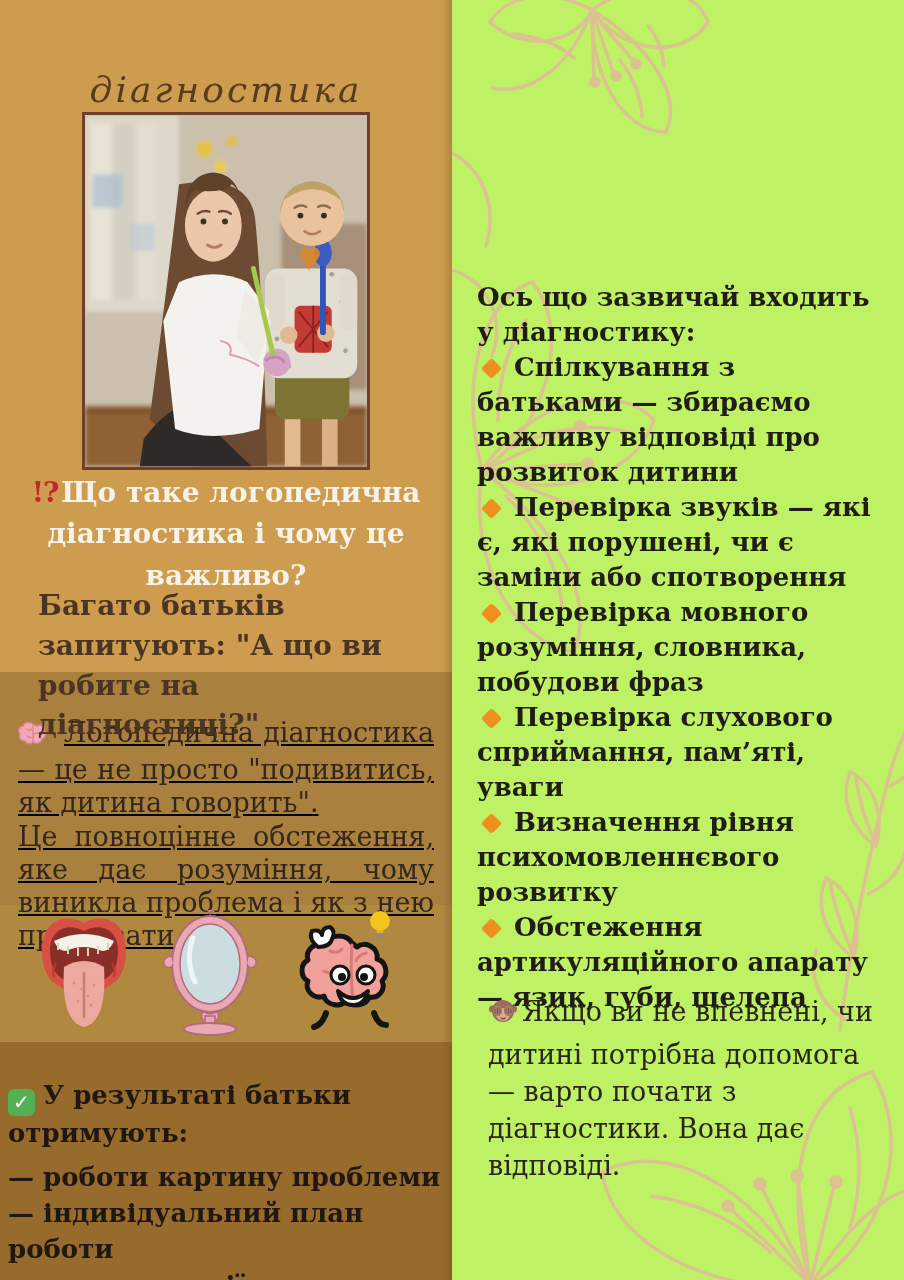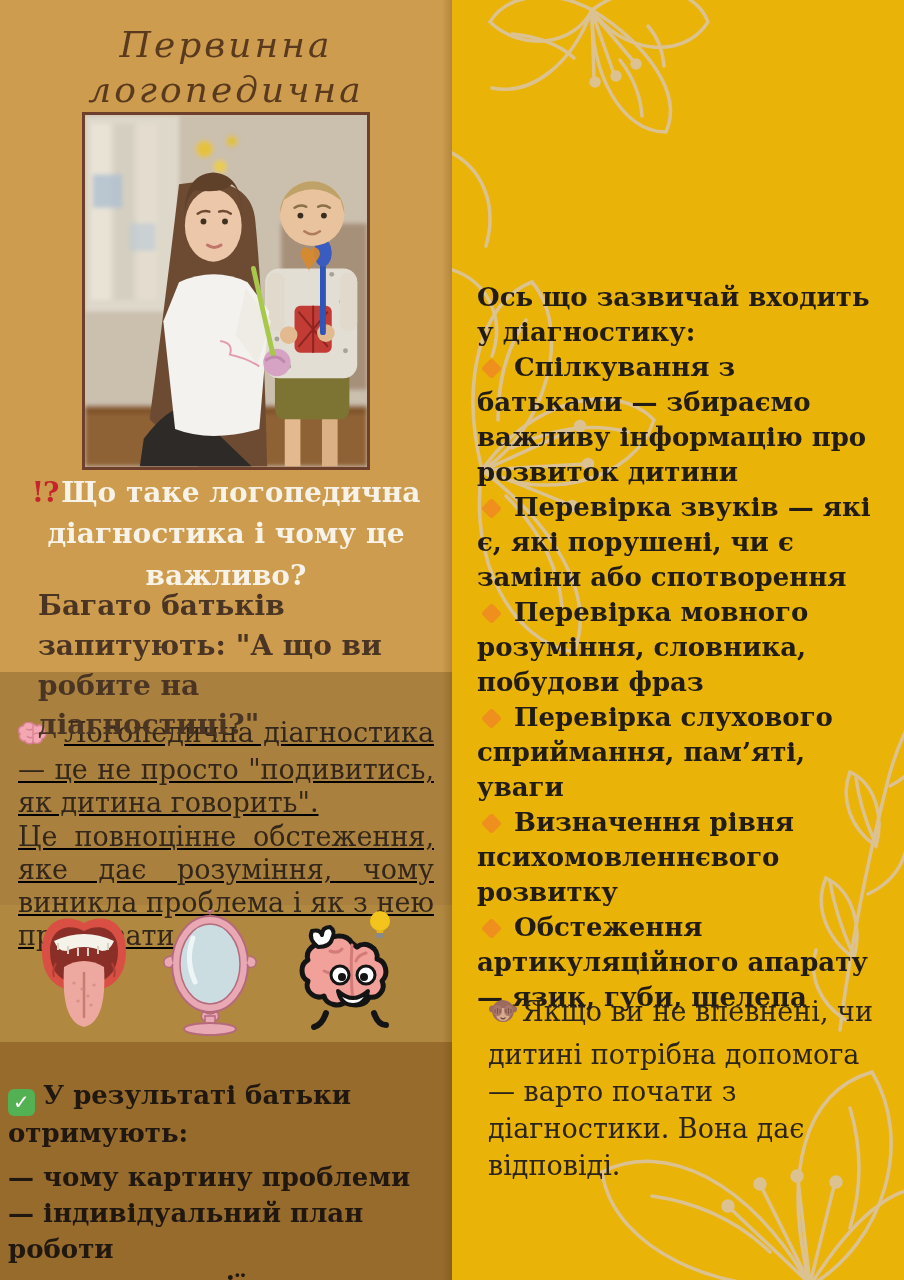--- a/index.html
+++ b/index.html
@@ -33,21 +33,21 @@
   .sec-mid p{margin:0;text-align:justify;font-size:27px;line-height:1.23;color:#33261a;}
   .brain-ico{display:inline-block;vertical-align:-4px;margin-right:16px;}
 
   .res-head{color:#1f1710;font-weight:bold;font-size:26px;line-height:1.35;margin-bottom:9px;}
   .check-ico{display:inline-block;width:27px;height:27px;background:#53b053;border-radius:6px;
     color:#fff;text-align:center;font-size:20px;line-height:27px;vertical-align:-5px;
     margin-right:8px;font-family:"DejaVu Sans",sans-serif;}
   .res-item{color:#1f1710;font-weight:bold;font-size:26px;line-height:1.38;}
 
   
-  .right{width:452px;height:1280px;position:relative;flex:0 0 452px;background:#eab308;overflow:hidden;}
+  .right{width:452px;height:1280px;position:relative;flex:0 0 452px;background:#bef264;overflow:hidden;}
   .florals{position:absolute;left:0;top:0;width:452px;height:1280px;pointer-events:none;}
 
   .r-list{position:absolute;top:280px;left:25px;right:24px;
     font-weight:bold;font-size:26px;line-height:35px;color:#211c15;}
   .r-heading{margin:0 0 0 0;}
   .bullet{margin:0;}
   .diamond{display:inline-block;width:15px;height:15px;background:#ee8f1e;border-radius:3px;
     transform:rotate(45deg);margin:0 15px 0 7px;vertical-align:0px;}
   .r-notes{position:absolute;top:966px;left:36px;right:28px;
     font-size:27px;line-height:37px;color:#2b241b;}
@@ -57,21 +57,21 @@
 </style>
 </head>
 <body>
 
 <div class="page">
 
   <div class="left">
 
     <div class="sec-top">
       <h1 class="title">
-        <span>Первинна логопедична</span><br>
+        <br>
         <span>діагностика</span>
       </h1>
 
       <div class="photo-frame">
         <svg viewBox="0 0 288 358">
           <defs>
             <filter id="blur2">
                 <feGaussianBlur stdDeviation="2.2"></feGaussianBlur>
               </filter>
           </defs>
@@ -204,21 +204,21 @@
         <circle cx="76" cy="68" r="4" fill="#141414"></circle>
         <path d="M50,82 q15,14 30,0 q-3,14 -15,14 q-12,0 -15,-14 z" fill="#fff" stroke="#141414" stroke-width="4" stroke-linejoin="round"></path>
         <path d="M30,38 q-10,-8 -6,-16 q8,-2 10,4 q0,-8 8,-8 q6,4 2,12 q-2,8 -14,8 z" fill="#fff" stroke="#141414" stroke-width="4" stroke-linejoin="round"></path>
       </svg>
     </div>
 
     <div class="sec-bottom">
       <div class="res-head">
         <span class="check-ico">✓</span><span>У результаті батьки отримують:</span>
       </div>
-      <div class="res-item">— чому картину проблеми</div>
+      <div class="res-item">— роботи картину проблеми</div>
       <div class="res-item">— індивідуальний план роботи</div>
       <div class="res-item">— рекомендації, що можна робити вдома</div>
     </div>
   </div>
 
   <div class="right">
     <svg class="florals" viewBox="0 0 452 1280">
       <g stroke="#dcc291" stroke-width="3.5" fill="none" stroke-linecap="round">
 
         <path d="M140,10 C100,-12 55,-6 38,22 C70,52 122,46 140,10 z"></path>
@@ -257,21 +257,21 @@
         <path d="M358,1284 l-48,-96 M358,1284 l-12,-104 M358,1284 l24,-98 M358,1284 l-78,-74"></path>
         <circle cx="308" cy="1184" r="5" fill="#dcc291"></circle>
           <circle cx="345" cy="1176" r="5" fill="#dcc291"></circle>
         <circle cx="384" cy="1182" r="5" fill="#dcc291"></circle>
           <circle cx="276" cy="1206" r="5" fill="#dcc291"></circle>
       </g>
     </svg>
 
     <div class="r-list">
       <div class="r-heading">Ось що зазвичай входить у діагностику:</div>
-      <div class="bullet"><span class="diamond"></span><span>Спілкування з батьками — збираємо важливу інформацію про розвиток дитини</span></div>
+      <div class="bullet"><span class="diamond"></span><span>Спілкування з батьками — збираємо важливу відповіді про розвиток дитини</span></div>
       <div class="bullet"><span class="diamond"></span><span>Перевірка звуків — які є, які порушені, чи є заміни або спотворення</span></div>
       <div class="bullet"><span class="diamond"></span><span>Перевірка мовного розуміння, словника, побудови фраз</span></div>
       <div class="bullet"><span class="diamond"></span><span>Перевірка слухового сприймання, пам’яті, уваги</span></div>
       <div class="bullet"><span class="diamond"></span><span>Визначення рівня психомовленнєвого розвитку</span></div>
       <div class="bullet"><span class="diamond"></span><span>Обстеження артикуляційного апарату — язик, губи, щелепа</span></div>
     </div>
 
     <div class="r-notes">
       <div class="note2">
         <span class="monkey-ico">

